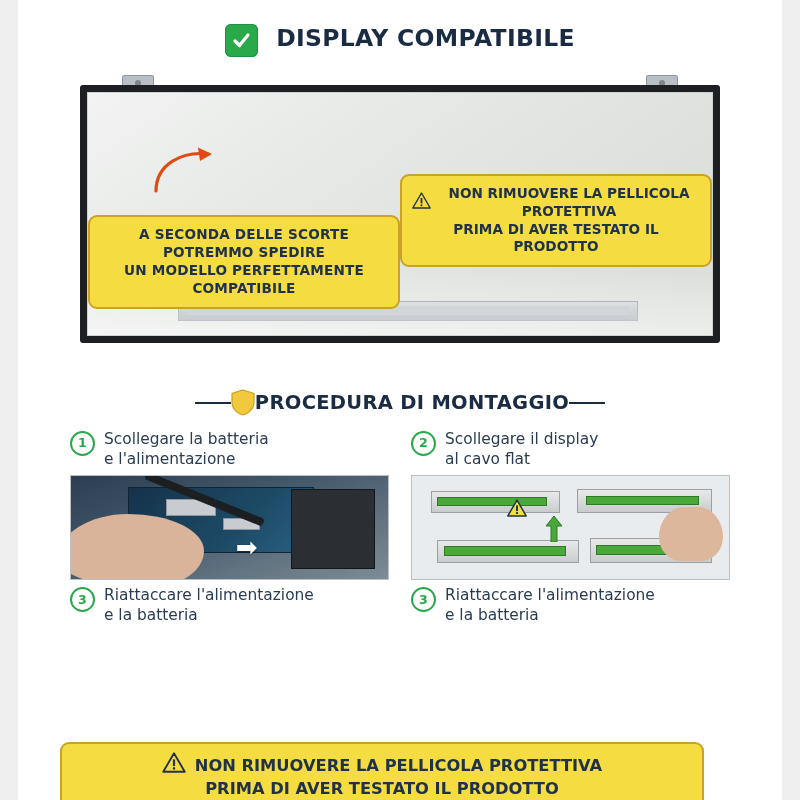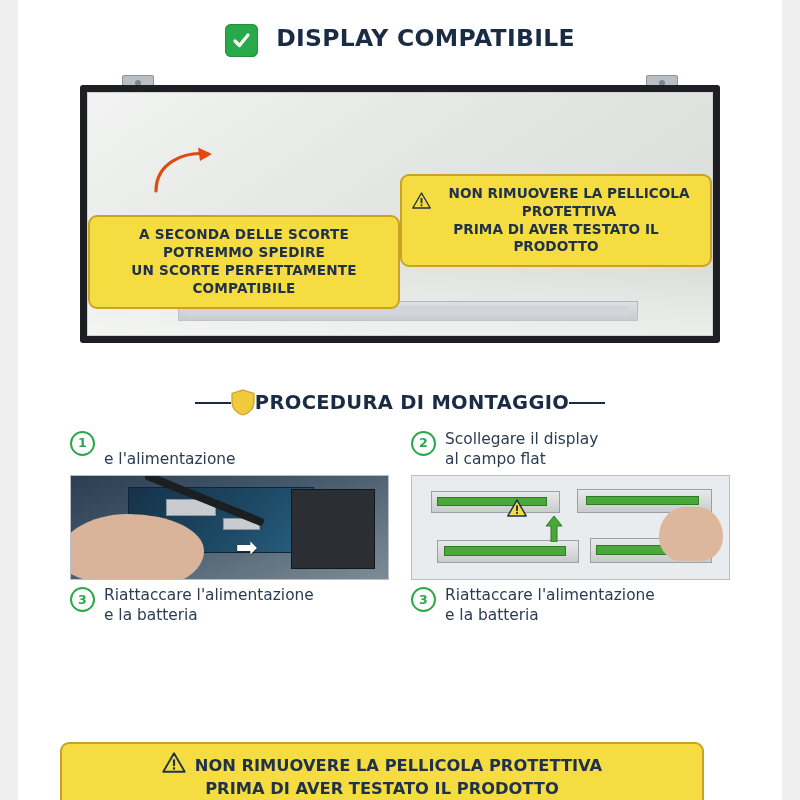--- a/index.html
+++ b/index.html
@@ -369,21 +369,21 @@
 
           <span class="arrow-curve">
             <svg width="70" height="50" viewBox="0 0 70 50" aria-hidden="true">
               <path d="M6 46 C6 18, 34 6, 58 9" fill="none" stroke="#e04a13" stroke-width="3.2" stroke-linecap="round"></path>
               <path d="M62 9 L48 2.5 L50 16 Z" fill="#e04a13"></path>
             </svg>
           </span>
 
           <div class="callout callout-1">
             <div>A SECONDA DELLE SCORTE POTREMMO SPEDIRE</div>
-            <div>UN SCORTE PERFETTAMENTE COMPATIBILE</div>
+            <div>UN MODELLO PERFETTAMENTE COMPATIBILE</div>
           </div>
 
           <div class="callout callout-2">
             <div class="line1">
               <span class="warn-tri">
                 <svg width="19" height="17" viewBox="0 0 19 17" aria-hidden="true">
                   <path d="M9.5 1 L18.2 16 L0.8 16 Z" fill="#f5dc41" stroke="#20314a" stroke-width="1.4" stroke-linejoin="round"></path>
                   <rect x="8.6" y="6" width="1.8" height="5.4" fill="#20314a"></rect>
                   <rect x="8.6" y="12.4" width="1.8" height="1.8" fill="#20314a"></rect>
                 </svg>
@@ -409,30 +409,30 @@
       </span>
       <div class="proc-title">PROCEDURA DI MONTAGGIO</div>
       <span class="rule"></span>
     </div>
 
     <div class="steps-grid">
 
       <div class="step-label">
         <span class="num">1</span>
         <span>
-          <br>
+          <span>Scollegare la batteria</span><br>
           <span>e l'alimentazione</span>
         </span>
       </div>
 
       <div class="step-label">
         <span class="num">2</span>
         <span>
           <span>Scollegare il display</span><br>
-          <span>al campo flat</span>
+          <span>al cavo flat</span>
         </span>
       </div>
 
       <div class="photo photo-a">
         <div class="pa-board"></div>
         <div class="pa-chip" style="left:30%; top:22%; width:15%; height:14%;"></div>
         <div class="pa-chip" style="left:48%; top:40%; width:11%; height:10%;"></div>
         <div class="pa-battery"></div>
         <div class="pa-driver"></div>
         <div class="pa-hand"></div>

